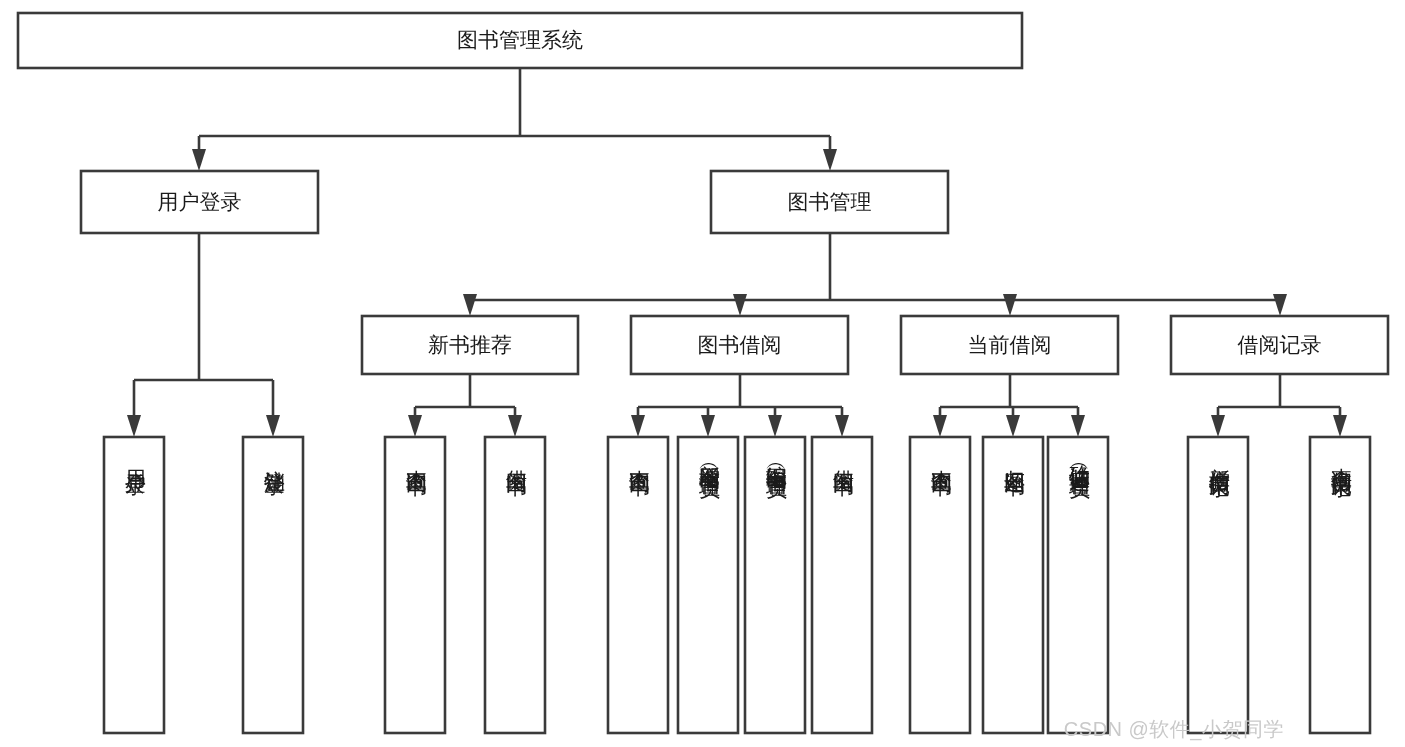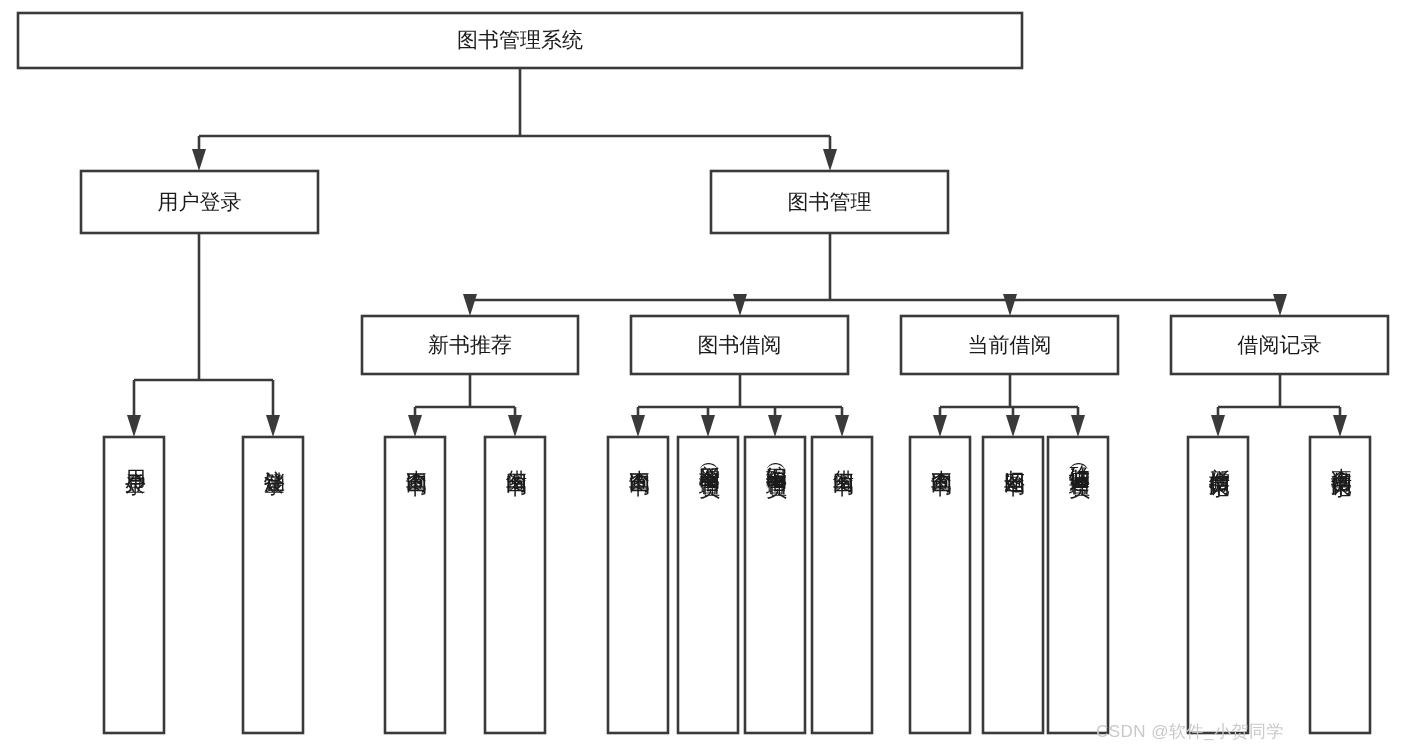--- a/index.html
+++ b/index.html
@@ -53,21 +53,21 @@
   }
   .edge-arrow {
     fill: #3a3a3a;
     stroke: none;
   }
   .watermark {
     position: absolute;
     right: 8px;
     bottom: 4px;
     font-family: "Liberation Sans", "DejaVu Sans", sans-serif;
-    font-size: 17px;
+    font-size: 20px;
     color: #c9c9c9;
     white-space: nowrap;
     user-select: none;
     letter-spacing: 0.5px;
   }
 </style>
 </head>
 <body>
 
 <div id="diagram-root">

